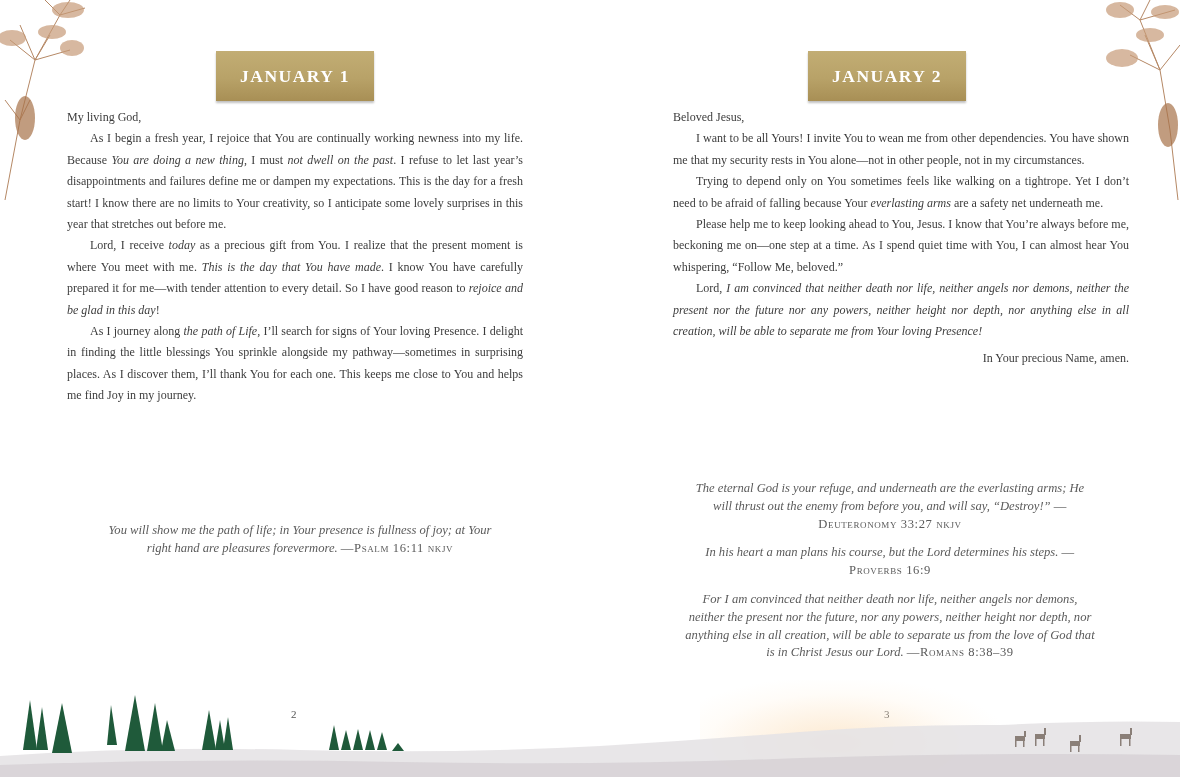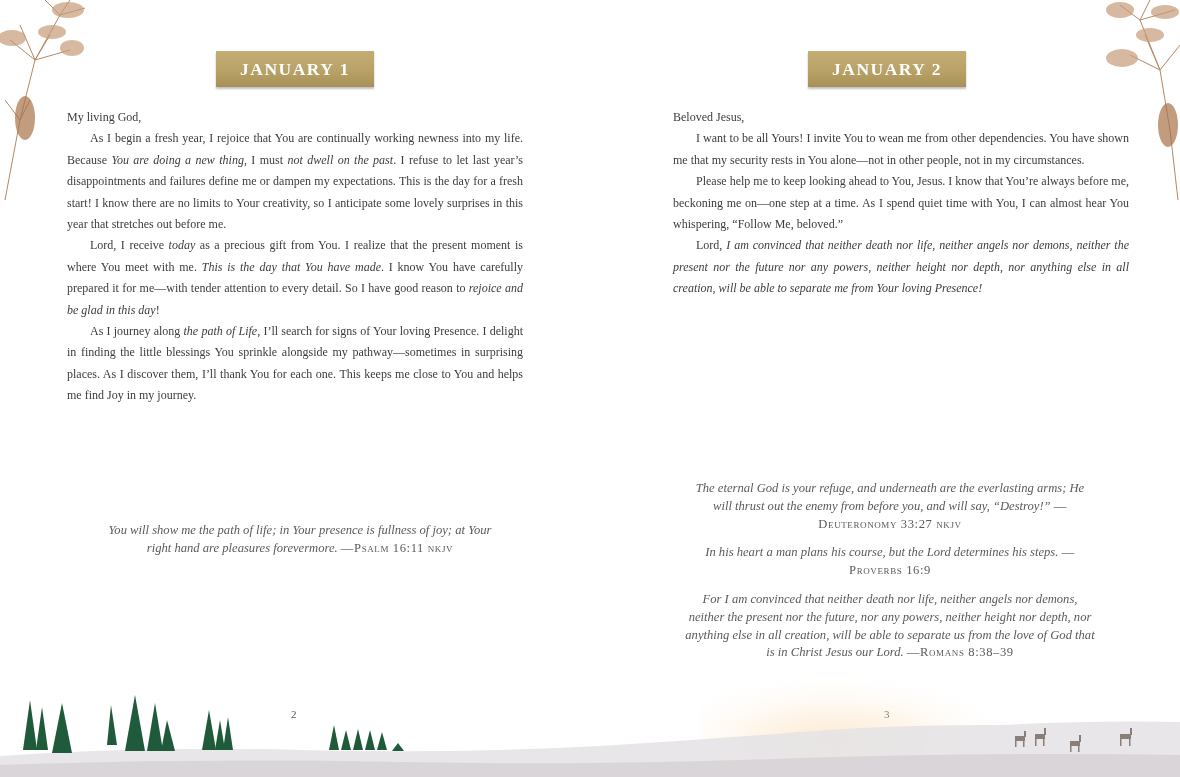--- a/index.html
+++ b/index.html
@@ -6,21 +6,21 @@
   html, body { width: 1180px; height: 777px; overflow: hidden; background: #ffffff; }
   body { position: relative; font-family: "Liberation Serif", "DejaVu Serif", serif; color: #3a3a3a; }
 
   .spread { position: absolute; left: 0; top: 0; width: 1180px; height: 777px; background: #fff; }
 
   .page { position: absolute; top: 0; height: 777px; }
   .page-left { left: 0; width: 590px; }
   .page-right { left: 590px; width: 590px; }
 
   .date-banner {
-    position: absolute; top: 51px; height: 36px;
+    position: absolute; top: 51px; height: 50px;
     background: linear-gradient(#c2ad74, #b8a268 55%, #a88f55);
     box-shadow: 0 2px 2px rgba(0,0,0,0.25);
     color: #ffffff; font-weight: bold; font-size: 17.5px; letter-spacing: 1.5px;
     display: flex; align-items: center; justify-content: center;
     font-family: "Liberation Serif", "DejaVu Serif", serif;
   }
   .page-left .date-banner { left: 216px; width: 158px; }
   .page-right .date-banner { left: 218px; width: 158px; }
 
   .body-text {
@@ -128,22 +128,24 @@
         <ellipse cx="75" cy="12" rx="14" ry="7"></ellipse>
         <ellipse cx="78" cy="125" rx="10" ry="22" fill="#a8734a"></ellipse>
       </g>
     </svg>
 
     <div class="date-banner">JANUARY 2</div>
 
     <div class="body-text">
       <p>Beloved Jesus,</p>
       <p class="indent"><span>I want to be all Yours! I invite You to wean me from other dependencies. You have shown me that my security rests in You alone—not in other people, not in my circumstances.</span></p>
+      <p class="indent"><span>Trying to depend only on You sometimes feels like walking on a tightrope. Yet I don’t need to be afraid of falling because Your </span><em>everlasting arms</em><span> are a safety net underneath me.</span></p>
       <p class="indent"><span>Please help me to keep looking ahead to You, Jesus. I know that You’re always before me, beckoning me on—one step at a time. As I spend quiet time with You, I can almost hear You whispering, “Follow Me, beloved.”</span></p>
       <p class="indent"><span>Lord, </span><em>I am convinced that neither death nor life, neither angels nor demons, neither the present nor the future nor any powers, neither height nor depth, nor anything else in all creation, will be able to separate me from Your loving Presence!</em></p>
+      <p class="signoff">In Your precious Name, amen.</p>
     </div>
 
     <div class="verses">
       <div class="verse">
         <span>The eternal God is your refuge, and underneath are the everlasting arms; He will thrust out the enemy from before you, and will say, “Destroy!”</span>
         <span class="ref">—Deuteronomy 33:27 nkjv</span>
       </div>
       <div class="verse">
         <span>In his heart a man plans his course, but the Lord determines his steps.</span>
         <span class="ref">—Proverbs 16:9</span>

